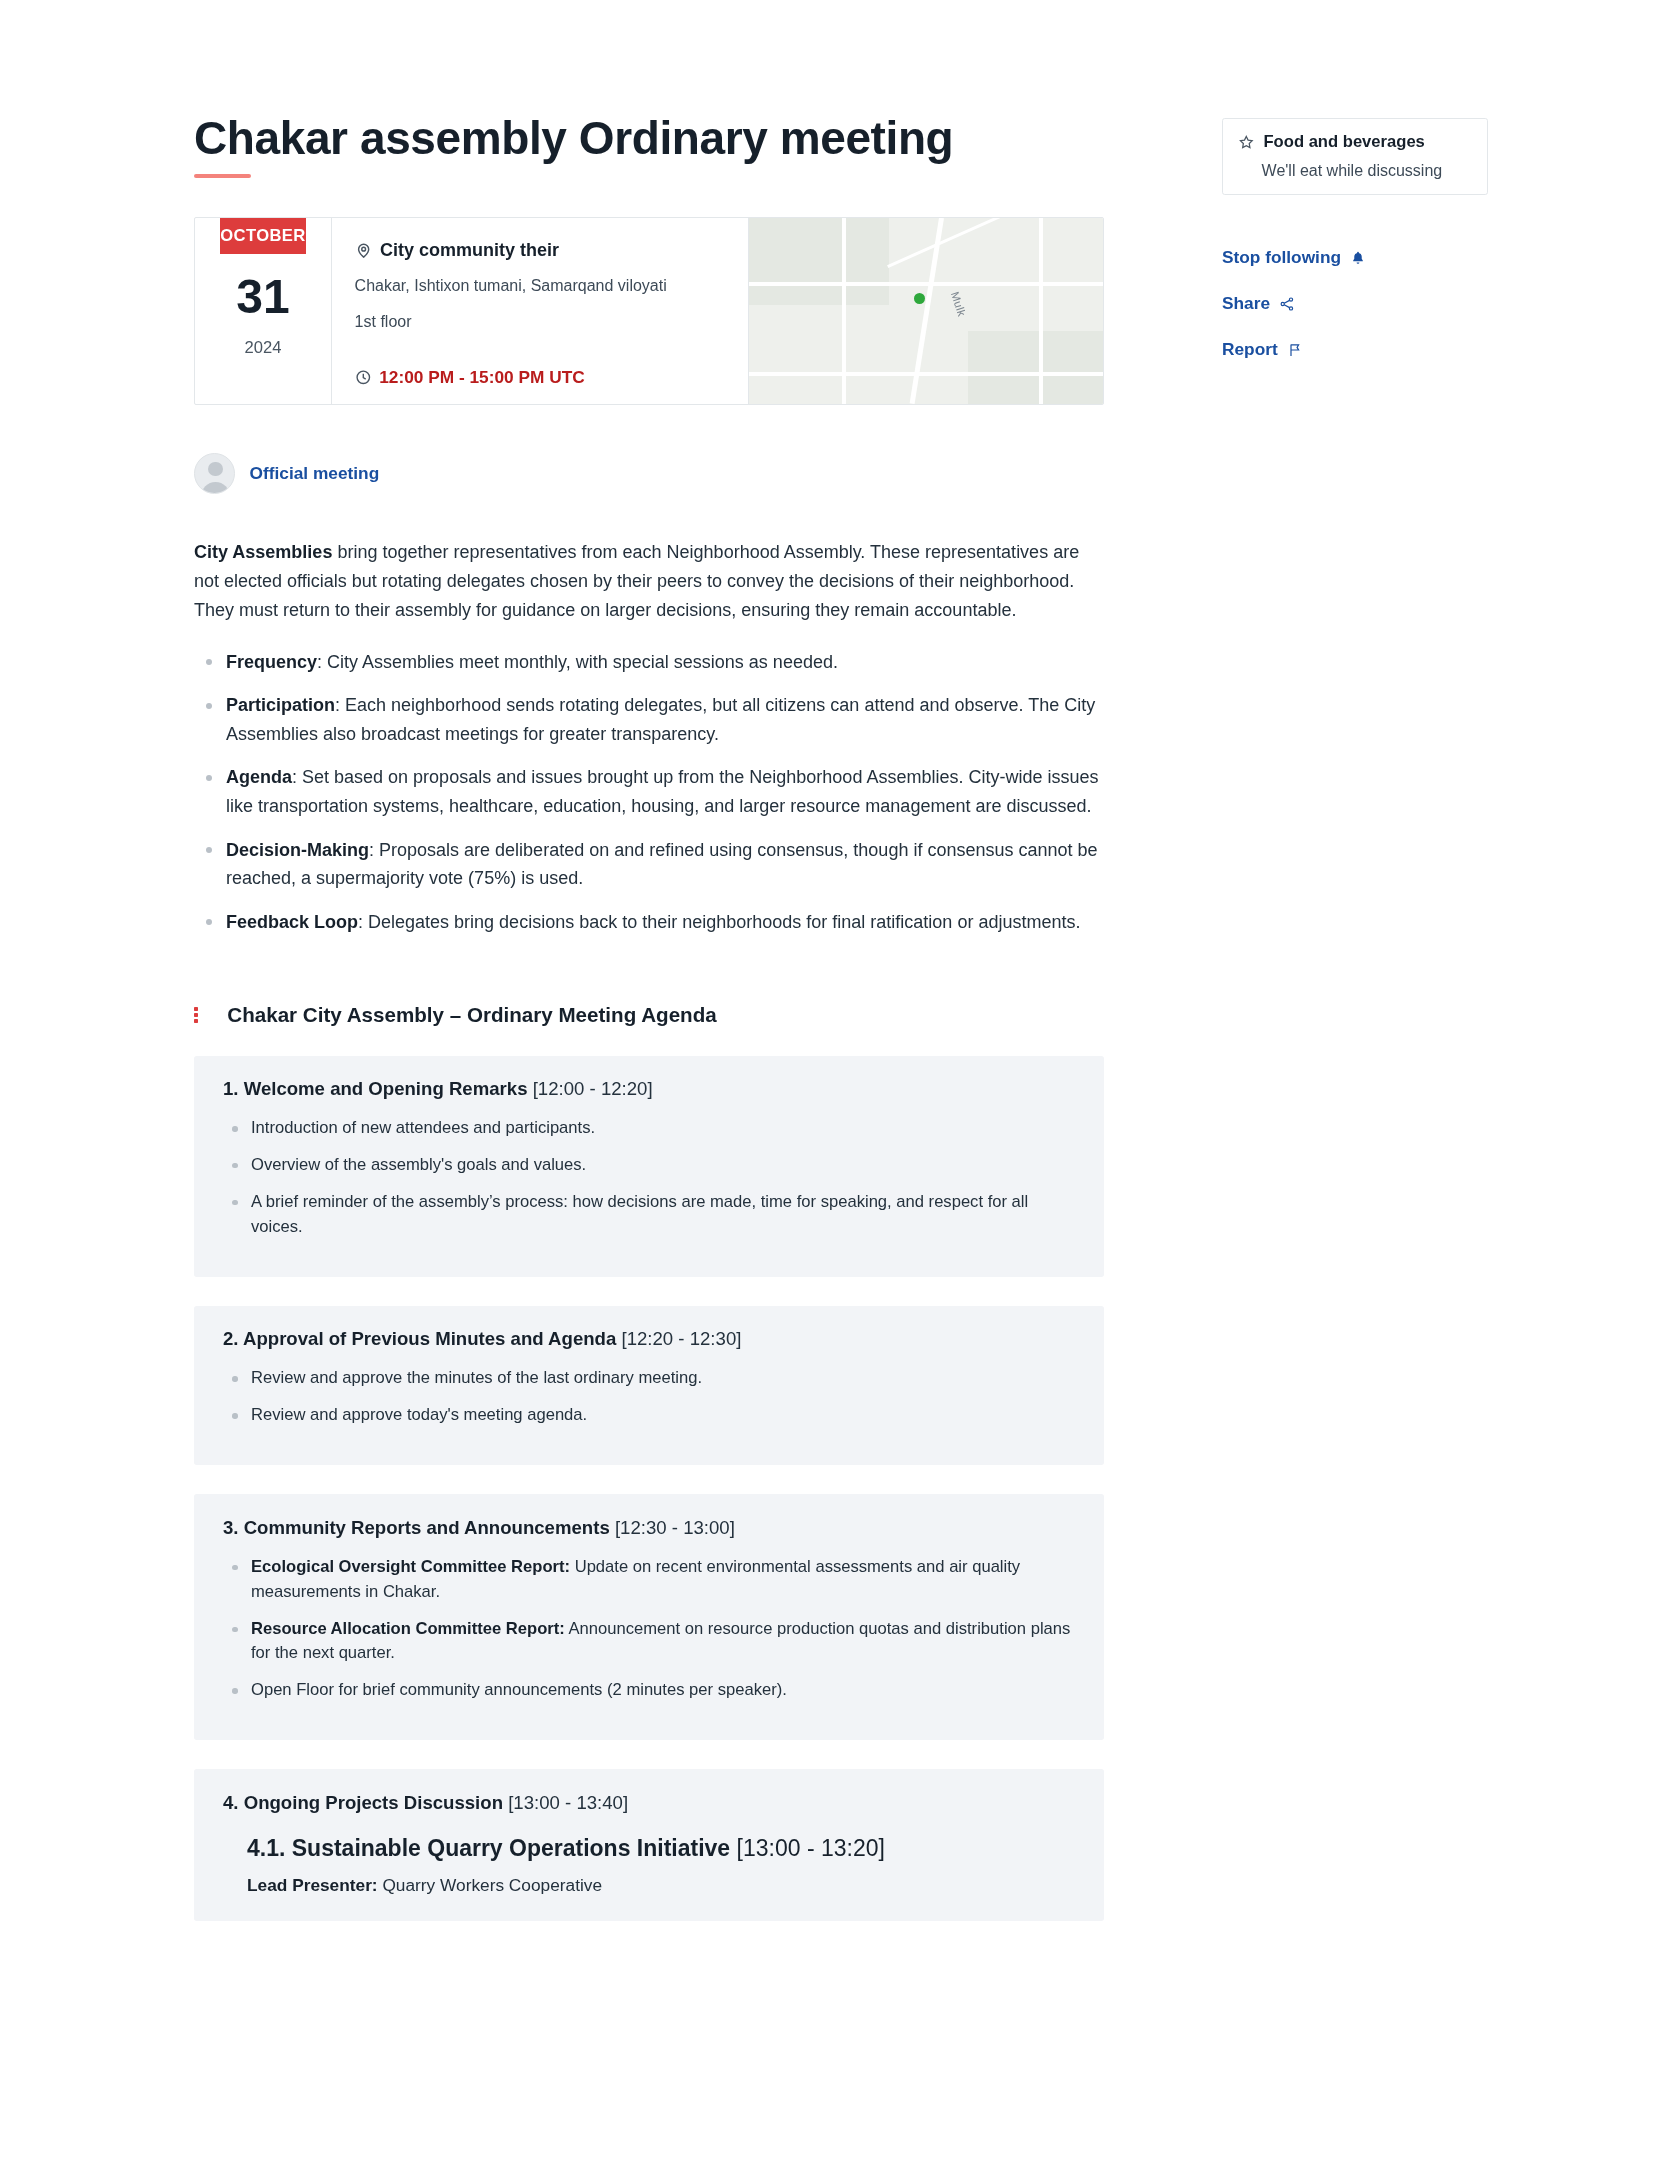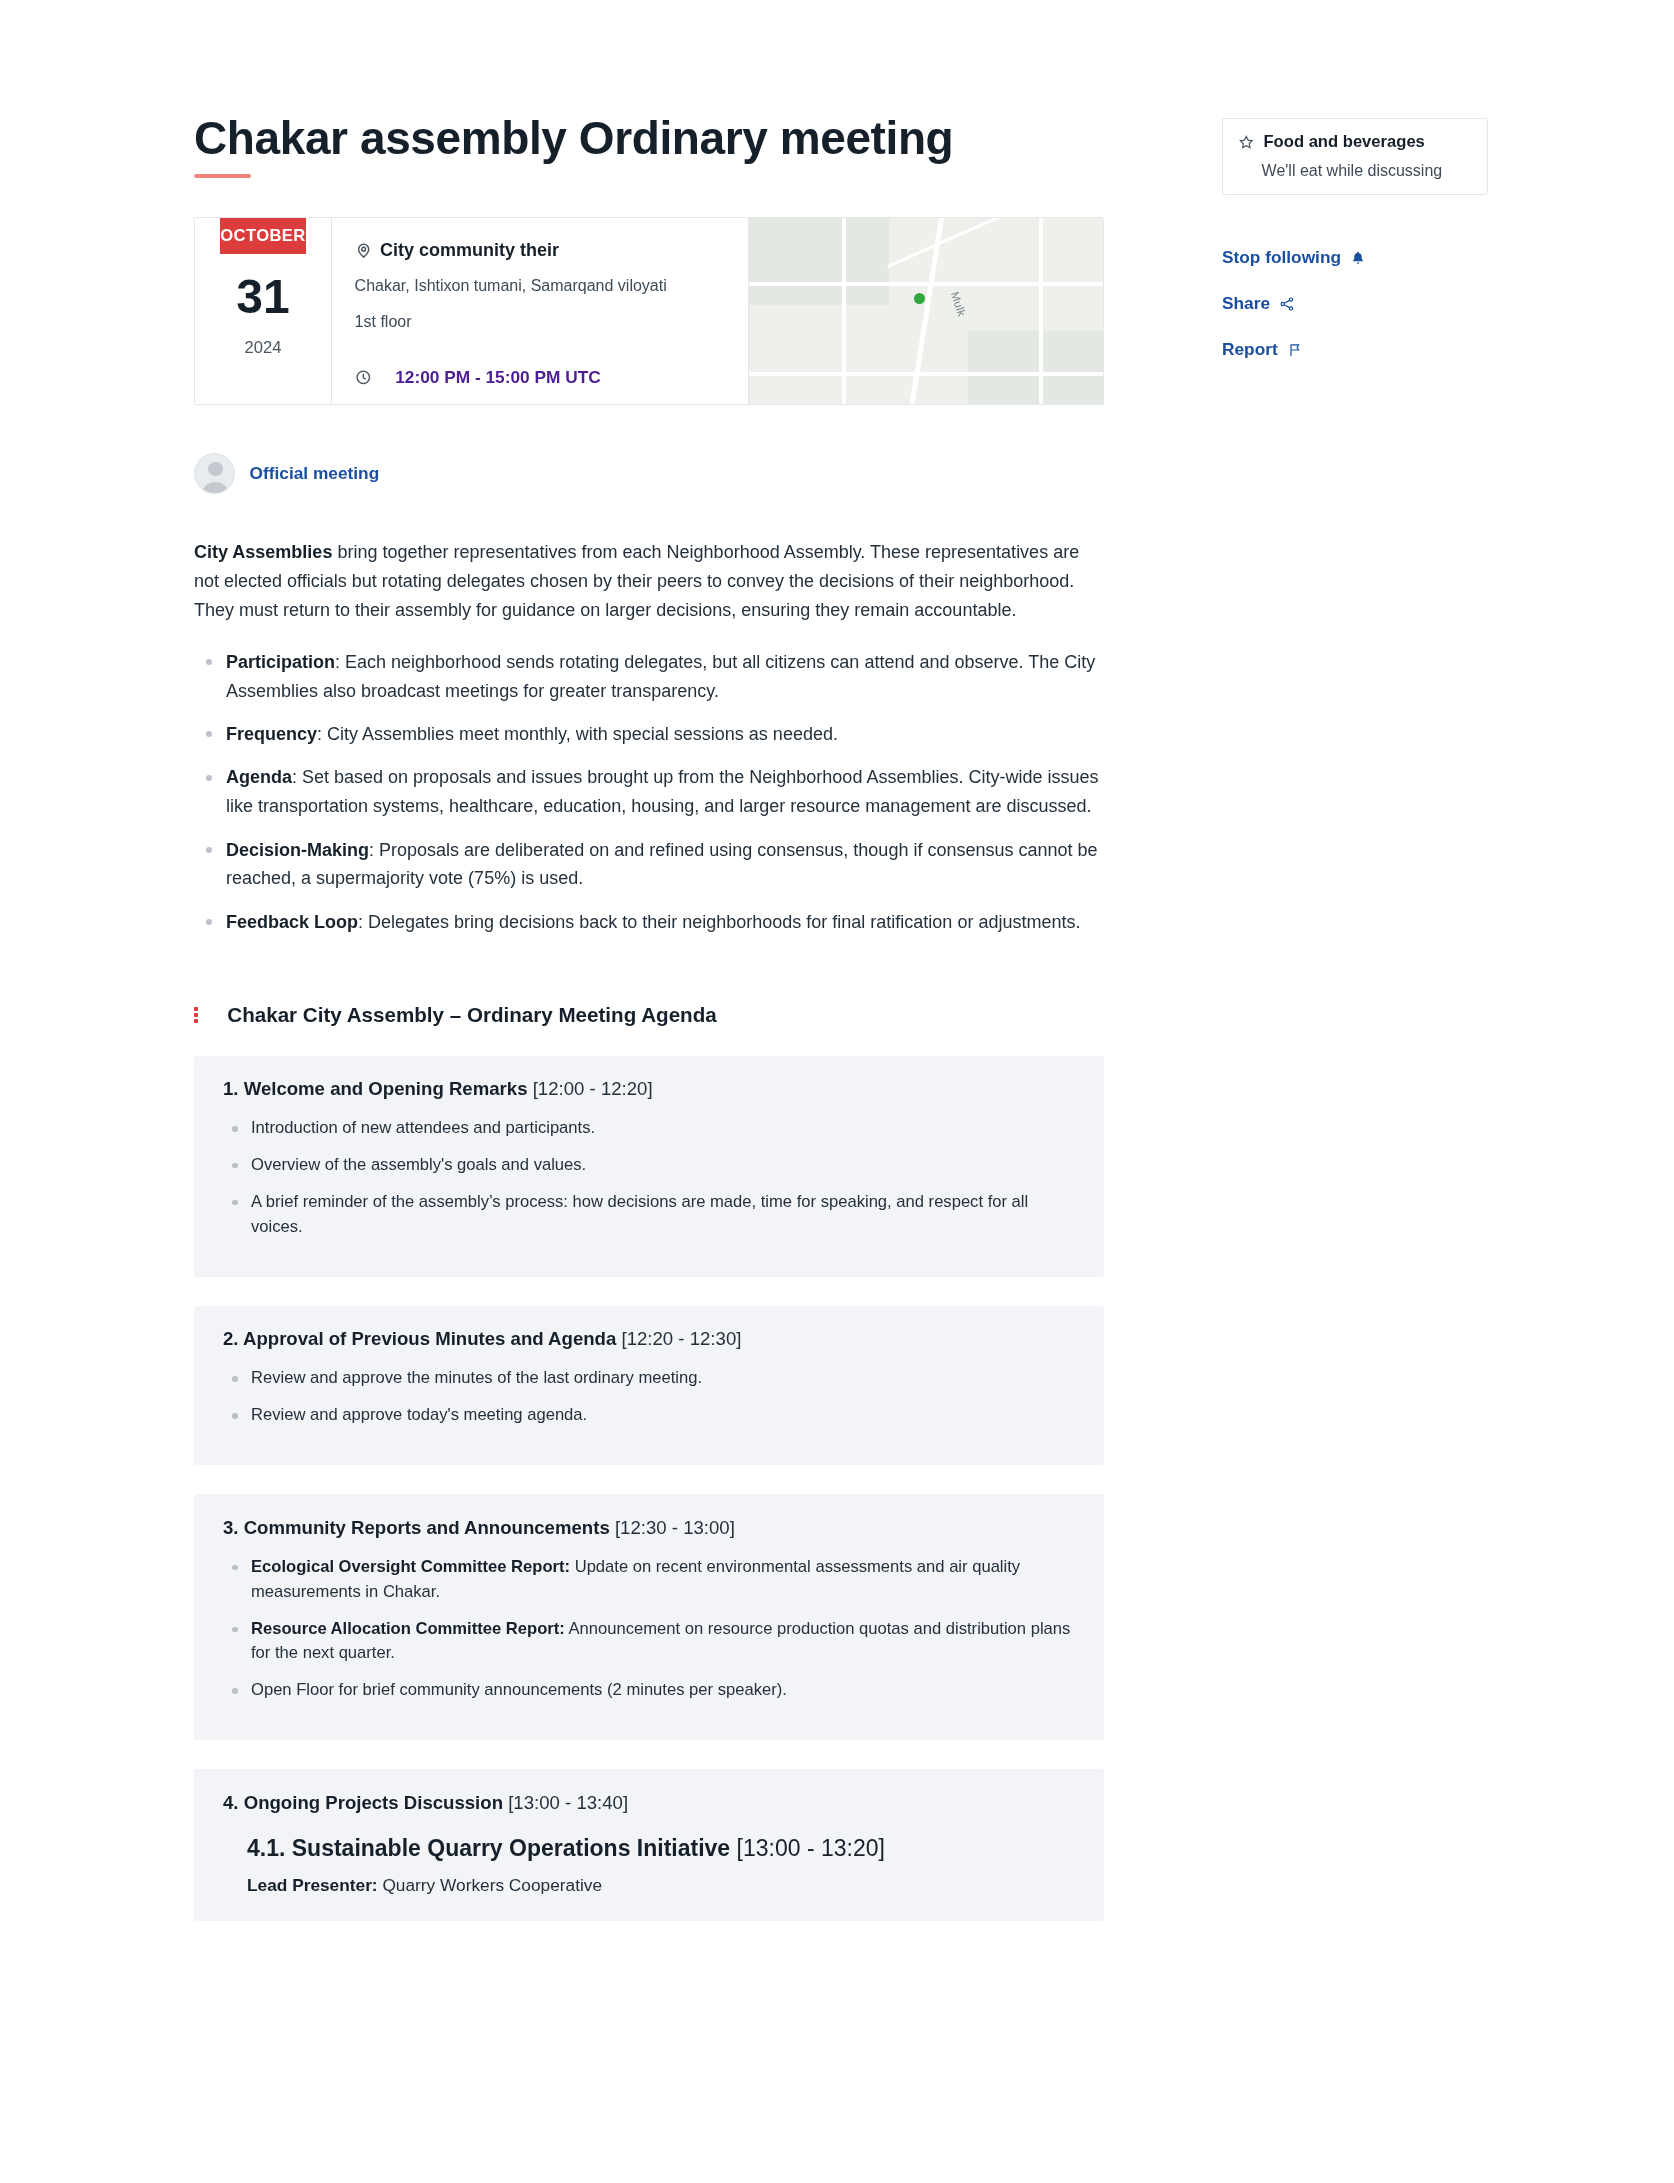--- a/index.html
+++ b/index.html
@@ -111,24 +111,24 @@
     max-width: 345px;
   }
   .venue-floor {
     font-size: 16px;
     color: #3d4a57;
     margin-top: 16px;
   }
   .venue-time {
     display: flex;
     align-items: center;
-    gap: 24px;
+    gap: 8px;
     font-size: 17.3px;
     font-weight: bold;
-    color: #4c1d95;
+    color: #b91c1c;
     position: absolute;
     bottom: 16px;
     left: 22.6px;
   }
   .map-block {
     width: 355px;
     flex: 0 0 355px;
     background: #eef0ec;
     position: relative;
     overflow: hidden;
@@ -411,24 +411,24 @@
       <div class="avatar"></div>
       <div class="author-name">Official meeting</div>
     </div>
 
     <div class="body-para">
       <b>City Assemblies</b><span> bring together representatives from each Neighborhood Assembly. These representatives are not elected officials but rotating delegates chosen by their peers to convey the decisions of their neighborhood. They must return to their assembly for guidance on larger decisions, ensuring they remain accountable.</span>
     </div>
 
     <ul class="bullets">
       <li>
-        <b>Participation</b><span>: Each neighborhood sends rotating delegates, but all citizens can attend and observe. The City Assemblies also broadcast meetings for greater transparency.</span>
+        <b>Frequency</b><span>: City Assemblies meet monthly, with special sessions as needed.</span>
       </li>
       <li>
-        <b>Frequency</b><span>: City Assemblies meet monthly, with special sessions as needed.</span>
+        <b>Participation</b><span>: Each neighborhood sends rotating delegates, but all citizens can attend and observe. The City Assemblies also broadcast meetings for greater transparency.</span>
       </li>
       <li>
         <b>Agenda</b><span>: Set based on proposals and issues brought up from the Neighborhood Assemblies. City-wide issues like transportation systems, healthcare, education, housing, and larger resource management are discussed.</span>
       </li>
       <li>
         <b>Decision-Making</b><span>: Proposals are deliberated on and refined using consensus, though if consensus cannot be reached, a supermajority vote (75%) is used.</span>
       </li>
       <li>
         <b>Feedback Loop</b><span>: Delegates bring decisions back to their neighborhoods for final ratification or adjustments.</span>
       </li>

